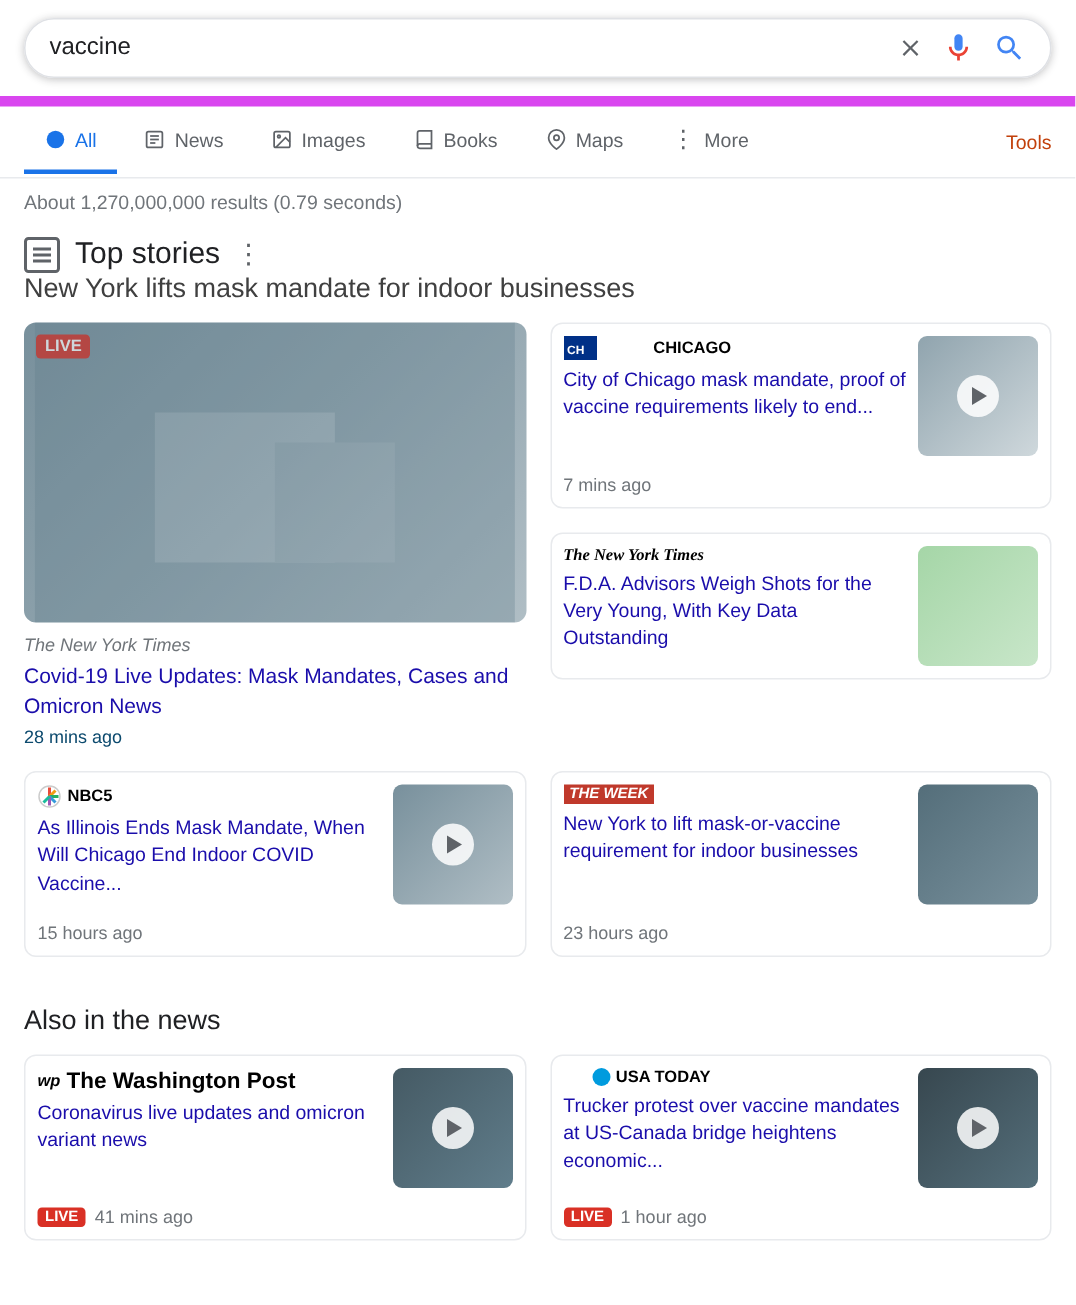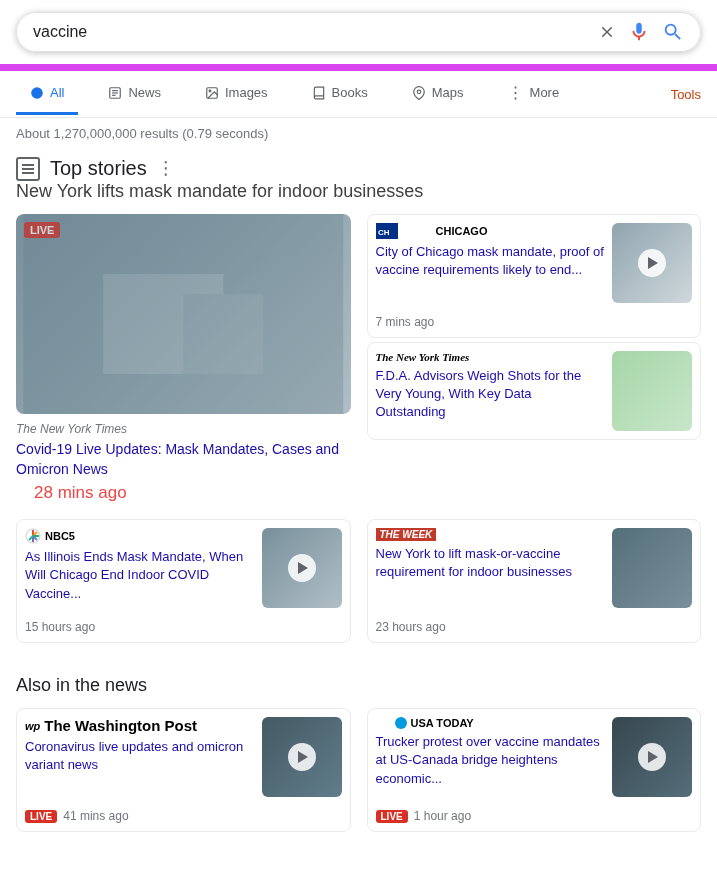--- a/index.html
+++ b/index.html
@@ -42,21 +42,21 @@
       display: flex;
       align-items: center;
     }
 
     
     .nav-tabs {
       display: flex;
       align-items: center;
       padding: 0 16px;
       border-bottom: 1px solid #e8eaed;
-      gap: 16px;
+      gap: 4px;
     }
     .nav-tab {
       display: flex;
       align-items: center;
       gap: 6px;
       padding: 12px 14px;
       cursor: pointer;
       color: #5f6368;
       font-size: 13px;
       text-decoration: none;
@@ -151,21 +151,21 @@
     }
     .story-card-main .story-time {
       font-size: 12px;
       color: #70757a;
     }
 
     
     .story-card-side {
       display: flex;
       flex-direction: column;
-      gap: 4px;
+      gap: 16px;
     }
     .story-item {
       display: flex;
       flex-direction: column;
       border: 1px solid #e8eaed;
       border-radius: 8px;
       overflow: hidden;
     }
     .story-item-inner {
       display: flex;
@@ -532,21 +532,21 @@
         <svg width="100%" height="200" style="opacity:0.3" viewBox="0 0 320 200">
           <rect width="320" height="200" fill="#607d8b"></rect>
           <rect x="80" y="60" width="120" height="100" fill="#90a4ae"></rect>
           <rect x="160" y="80" width="80" height="80" fill="#78909c"></rect>
         </svg>
       </div>
       <div class="source" style="font-style:italic;font-size:12px;">
         <span>The New York Times</span>
       </div>
       <div class="story-title" style="font-size:14px;color:#1a0dab;cursor:pointer;line-height:1.4;margin-bottom:4px;">Covid-19 Live Updates: Mask Mandates, Cases and Omicron News</div>
-      <div class="story-time" style="font-size:17px;color:#ef4444;margin-left:18px;">28 mins ago</div>
+      <div class="story-time" style="font-size:12px;color:#0c4a6e;">28 mins ago</div>
     </div>
 
     <div class="story-card-side">
 
       <div class="story-item">
         <div class="story-item-inner">
           <div class="story-item-text">
             <div class="story-source-logo chicago-logo">
               <svg width="22" height="16" viewBox="0 0 22 16">
                 <rect width="22" height="16" fill="#003087"></rect>

